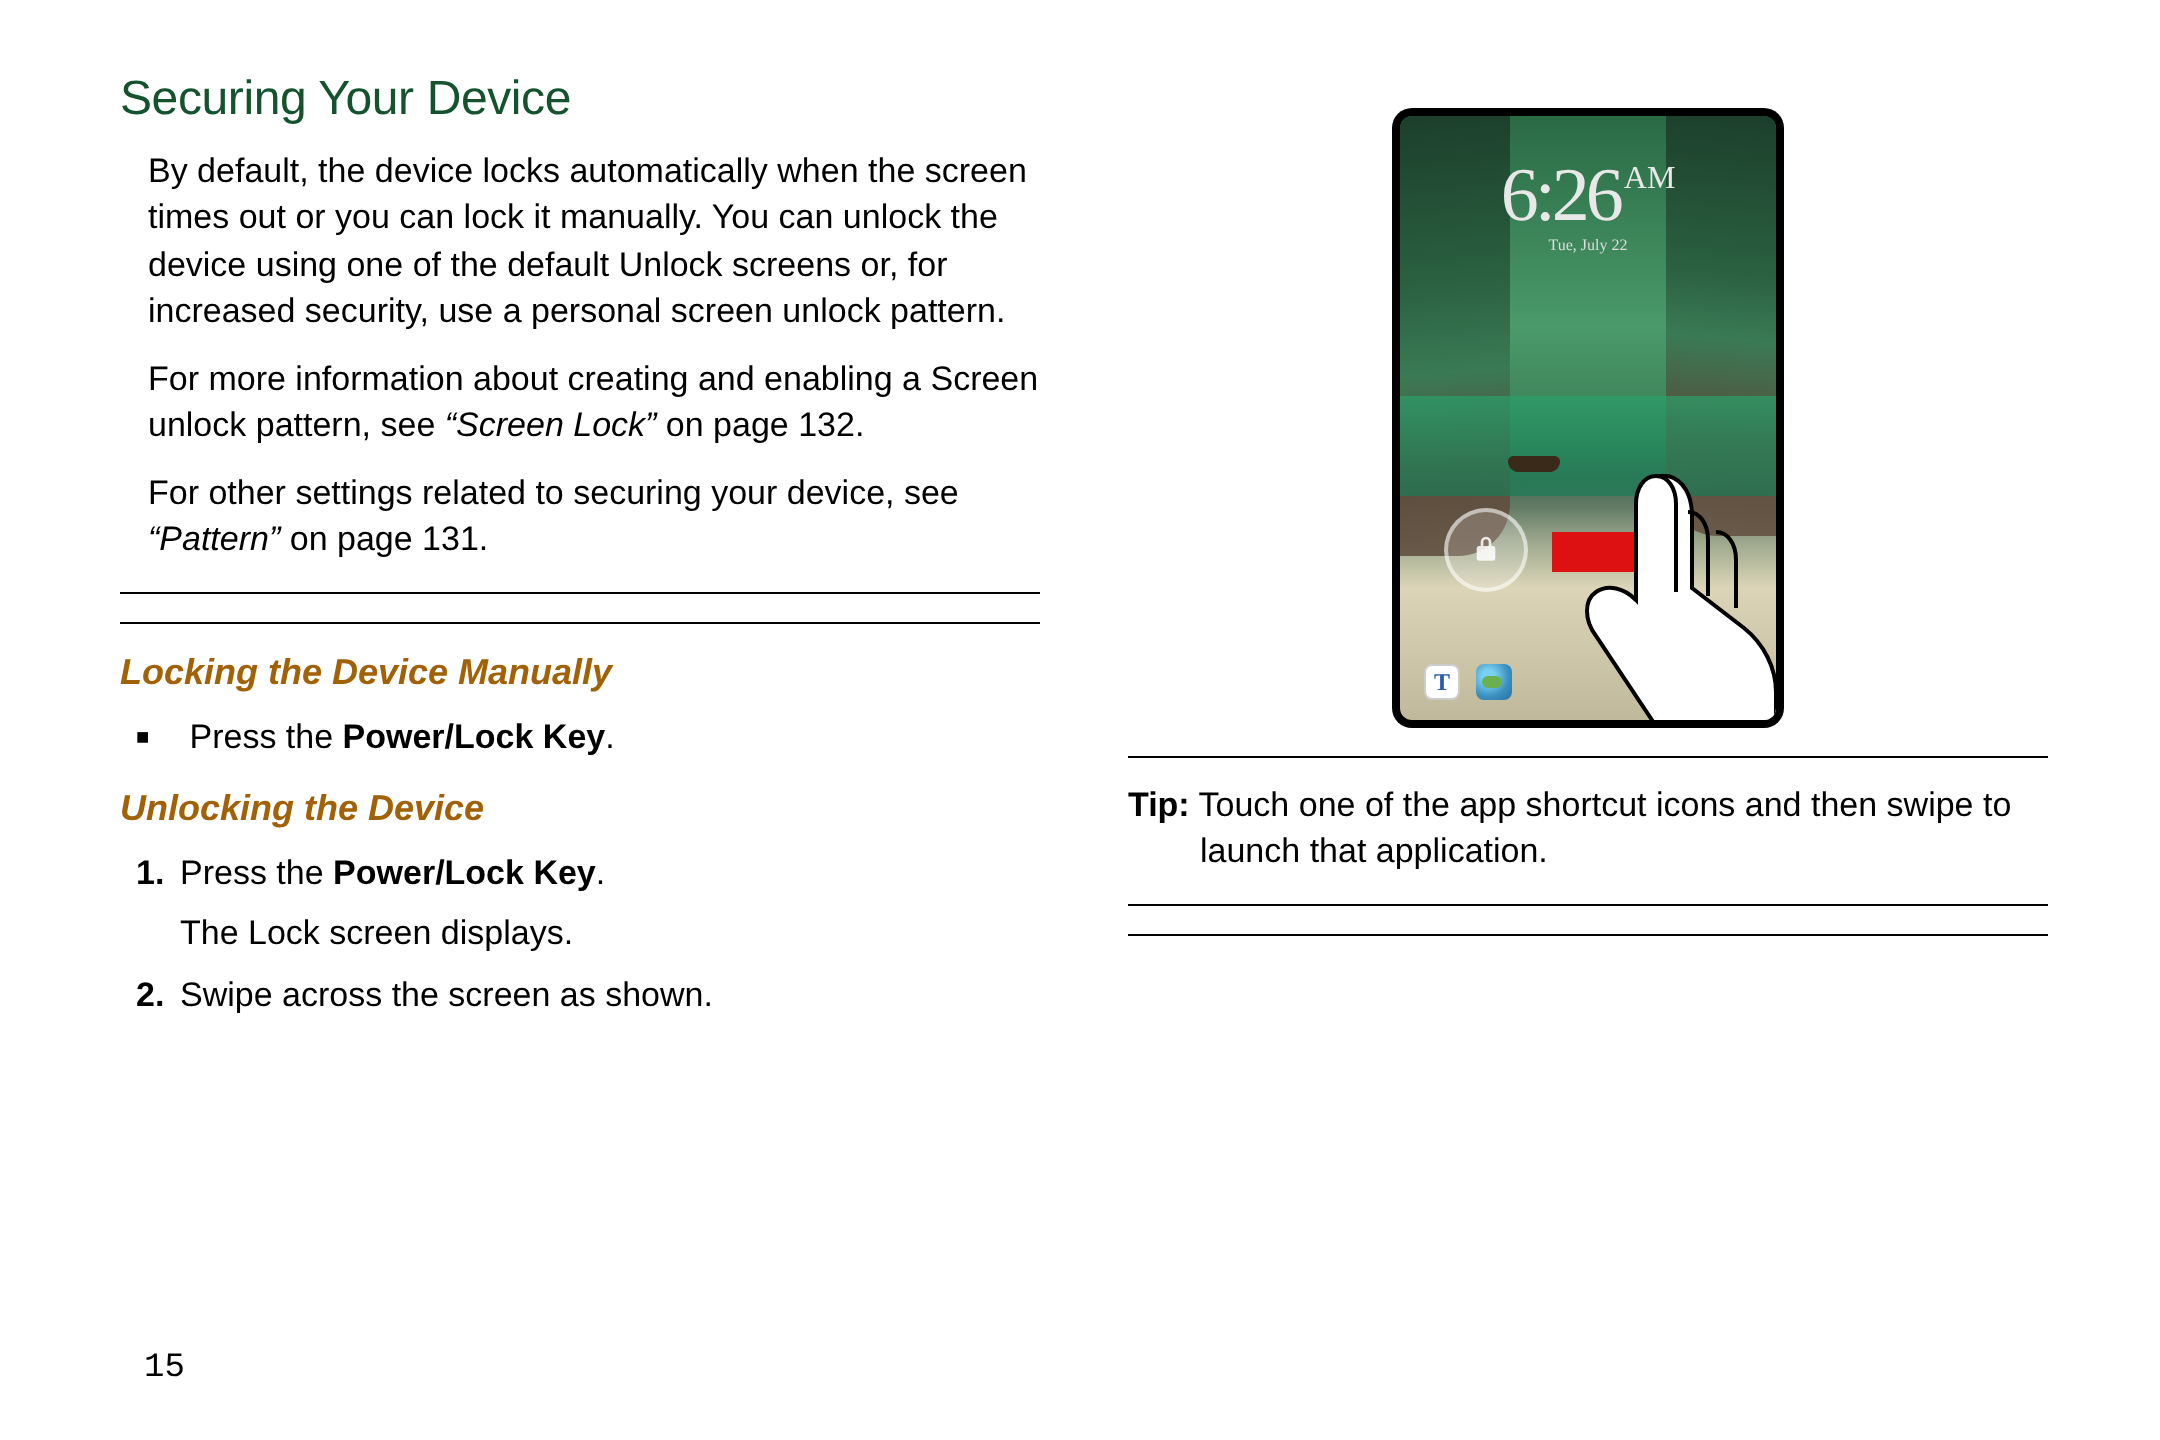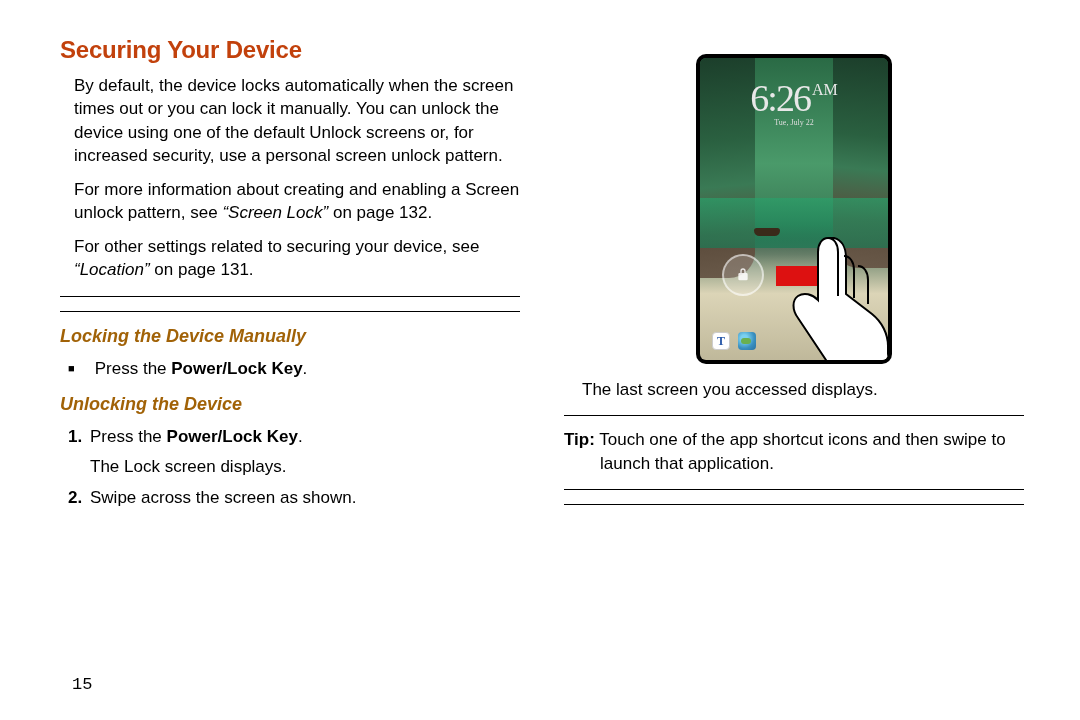--- a/index.html
+++ b/index.html
@@ -11,23 +11,23 @@
       color: #000;
       background: #fff;
       padding: 36px 52px 20px 60px;
       position: relative;
     }
     .cols { display: flex; gap: 44px; }
     .col-left { width: 460px; }
     .col-right { width: 460px; }
     h1 {
       font-family: Arial, Helvetica, sans-serif;
-      font-weight: 700;
+      font-weight: 400;
       font-size: 24px;
-      color: #c2410c;
+      color: #14532d;
       margin-bottom: 10px;
       letter-spacing: -0.2px;
     }
     h2 {
       font-family: Arial, Helvetica, sans-serif;
       font-style: italic;
       font-weight: 800;
       font-size: 18px;
       color: #a16207;
       margin: 14px 0 10px 0;
@@ -203,21 +203,21 @@
   <div class="col-left">
     <h1>Securing Your Device</h1>
 
     <p class="para">By default, the device locks automatically when the screen times out or you can lock it manually. You can unlock the device using one of the default Unlock screens or, for increased security, use a personal screen unlock pattern.</p>
 
     <p class="para">
       <span>For more information about creating and enabling a Screen unlock pattern, see </span><span class="ital">“Screen Lock”</span><span> on page 132.</span>
     </p>
 
     <p class="para">
-      <span>For other settings related to securing your device, see </span><span class="ital">“Location”</span><span> on page 131.</span>
+      <span>For other settings related to securing your device, see </span><span class="ital">“Pattern”</span><span> on page 131.</span>
     </p>
 
     <hr class="rule">
     <hr class="rule">
 
     <h2>Locking the Device Manually</h2>
     <ul class="step-list">
       <li class="bullet-sq">
         <span>Press the </span><span class="bold">Power/Lock Key</span><span>.</span>
       </li>
@@ -266,21 +266,20 @@
             </g>
           </svg>
           <div class="shortcut-row">
             <div class="sicon t">T</div>
             <div class="sicon g"></div>
           </div>
         </div>
       </div>
     </div>
 
-    <p class="caption-r">The last screen you accessed displays.</p>
 
     <hr class="rule">
     <p class="note-block-r">
       <span class="bold">Tip:</span><span> Touch one of the app shortcut icons and then swipe to launch that application.</span>
     </p>
     <hr class="rule">
     <hr class="rule">
   </div>
 </div>
 

